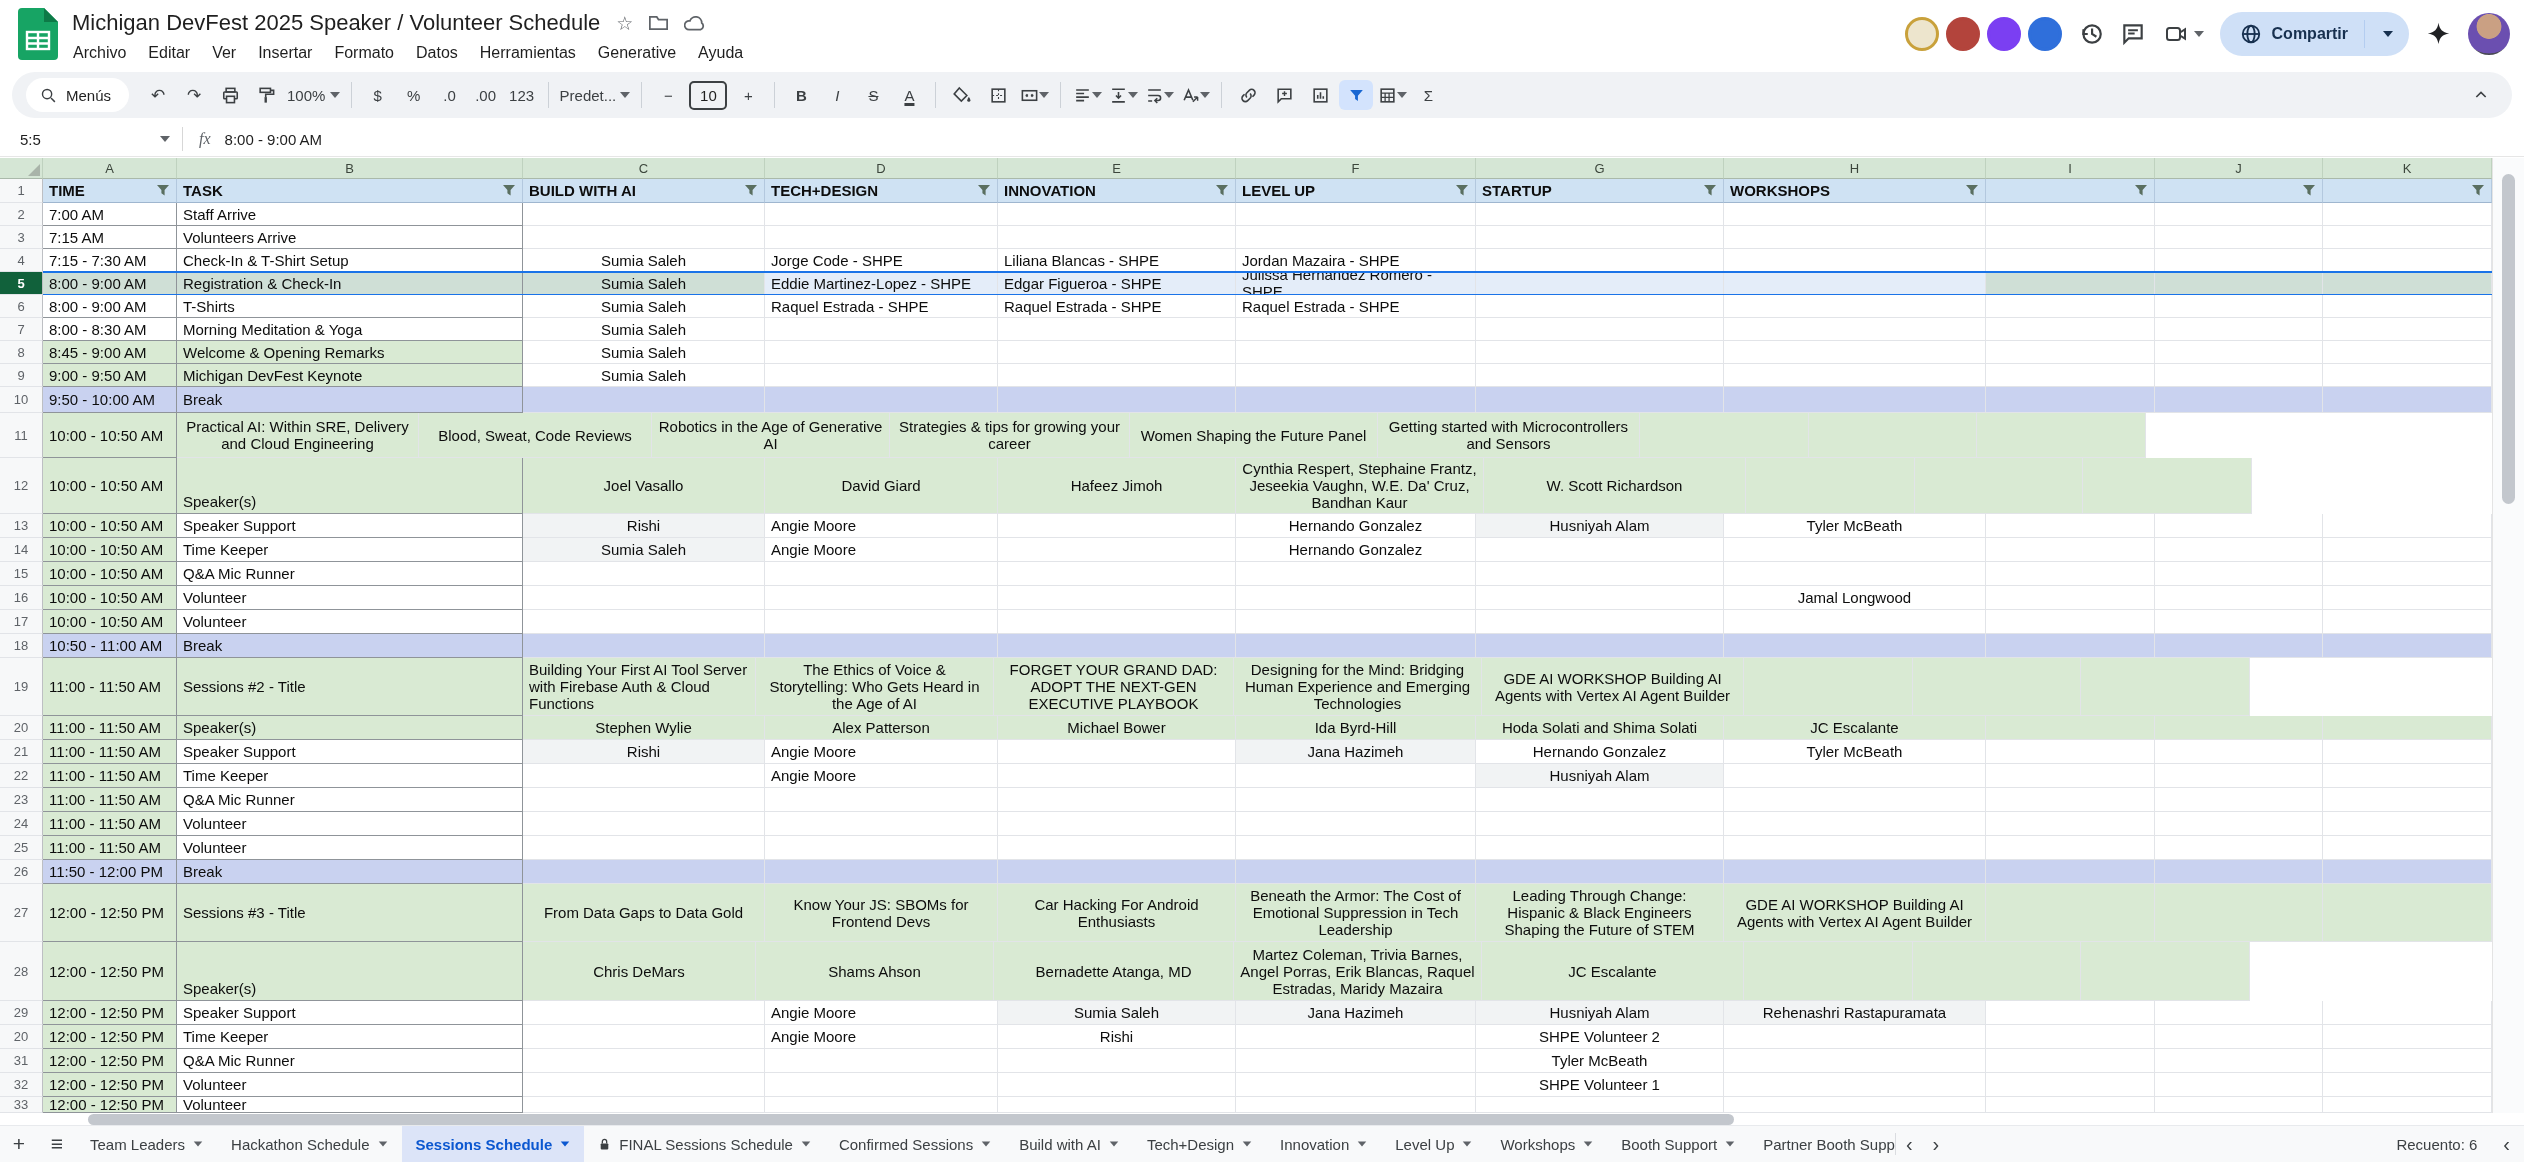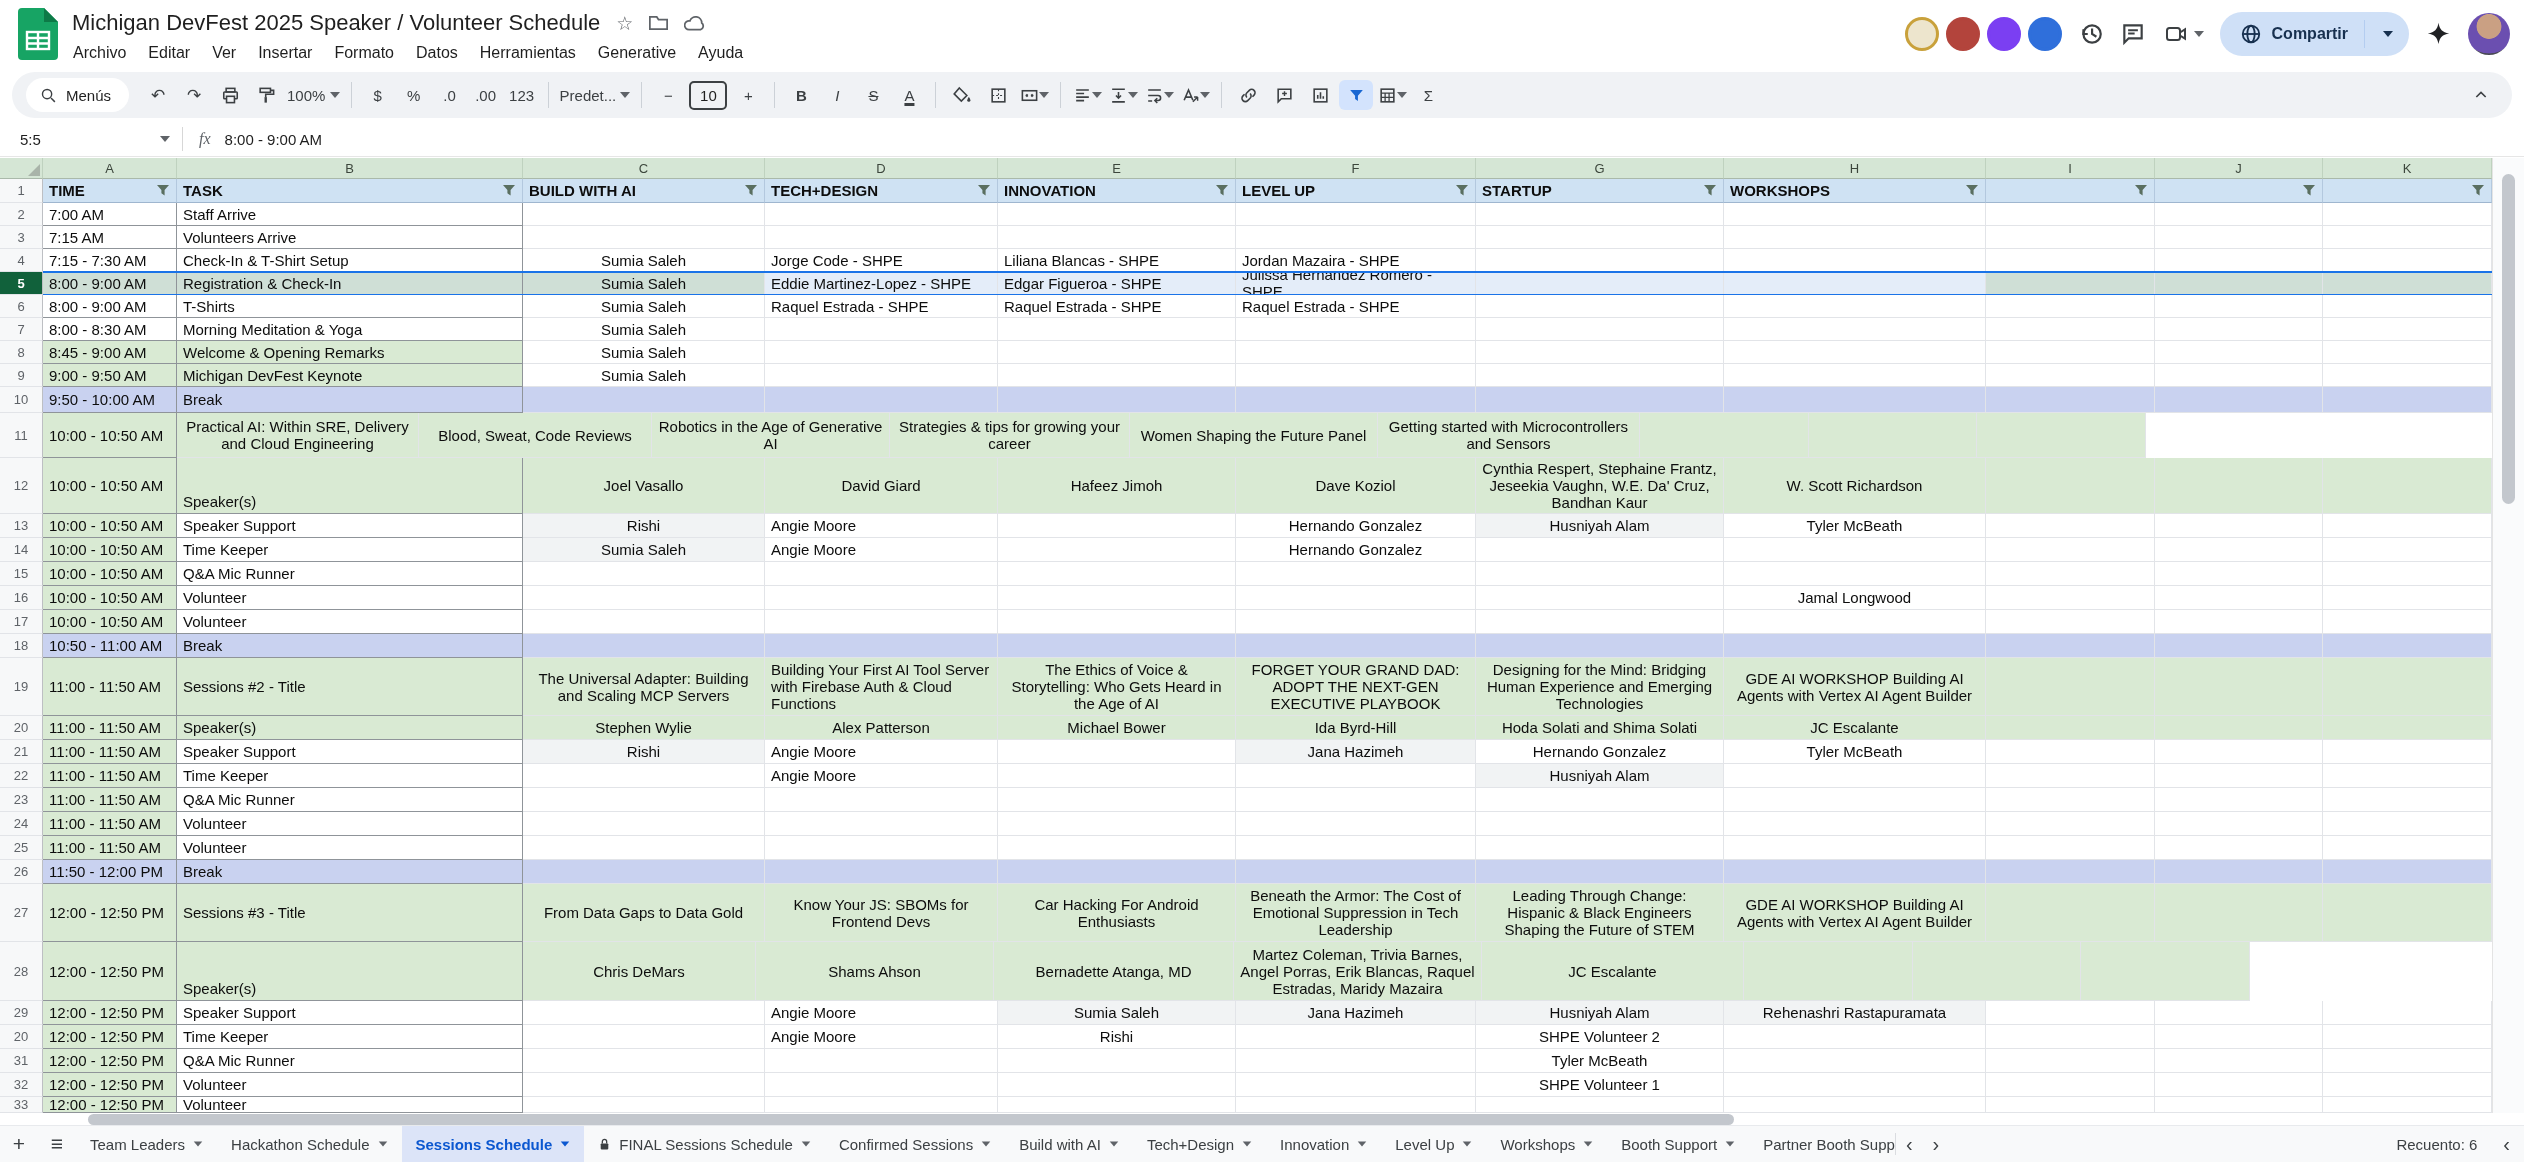--- a/index.html
+++ b/index.html
@@ -783,23 +783,20 @@
         </div>
         <div class="gcell al-c bg-green" style="width:242px">
           <span>Joel Vasallo</span>
         </div>
         <div class="gcell al-c bg-green" style="width:233px">
           <span>David Giard</span>
         </div>
         <div class="gcell al-c bg-green" style="width:238px">
           <span>Hafeez Jimoh</span>
         </div>
-        <div class="gcell al-c bg-green" style="width:240px">
-          <span>Dave Koziol</span>
-        </div>
         <div class="gcell al-c bg-green" style="width:248px">
           <span>Cynthia Respert, Stephaine Frantz, Jeseekia Vaughn, W.E. Da' Cruz, Bandhan Kaur</span>
         </div>
         <div class="gcell al-c bg-green" style="width:262px">
           <span>W. Scott Richardson</span>
         </div>
         <div class="gcell al-c bg-green" style="width:169px">
           <span></span>
         </div>
         <div class="gcell al-c bg-green" style="width:168px">
@@ -1025,23 +1022,20 @@
           <span></span>
         </div>
       </div>
       <div class="grow" style="height:58px">
         <div class="rnum" style="height:58px">19</div>
         <div class="gcell al-l bA bg-green" style="width:134px">
           <span>11:00 - 11:50 AM</span>
         </div>
         <div class="gcell al-l bB bg-green" style="width:346px">
           <span>Sessions #2 - Title</span>
-        </div>
-        <div class="gcell al-c bg-green" style="width:242px">
-          <span>The Universal Adapter: Building and Scaling MCP Servers</span>
         </div>
         <div class="gcell al-l bg-green" style="width:233px">
           <span>Building Your First AI Tool Server with Firebase Auth &amp; Cloud Functions</span>
         </div>
         <div class="gcell al-c bg-green" style="width:238px">
           <span>The Ethics of Voice &amp; Storytelling: Who Gets Heard in the Age of AI</span>
         </div>
         <div class="gcell al-c bg-green" style="width:240px">
           <span>FORGET YOUR GRAND DAD: ADOPT THE NEXT-GEN EXECUTIVE PLAYBOOK</span>
         </div>

